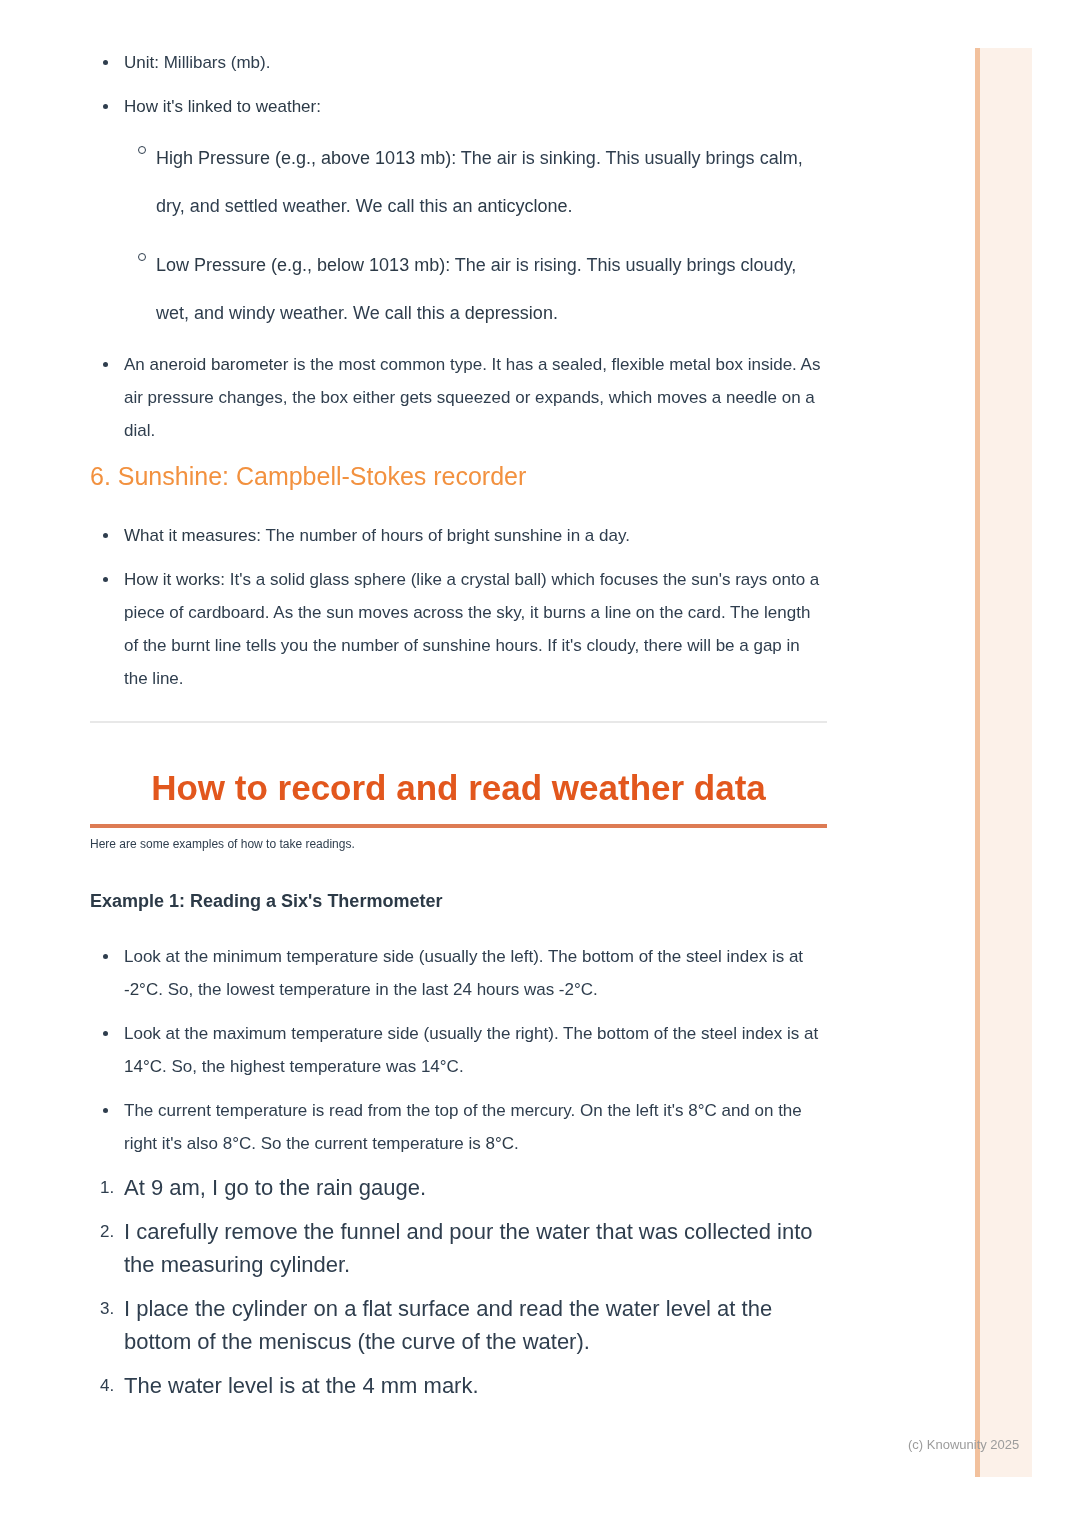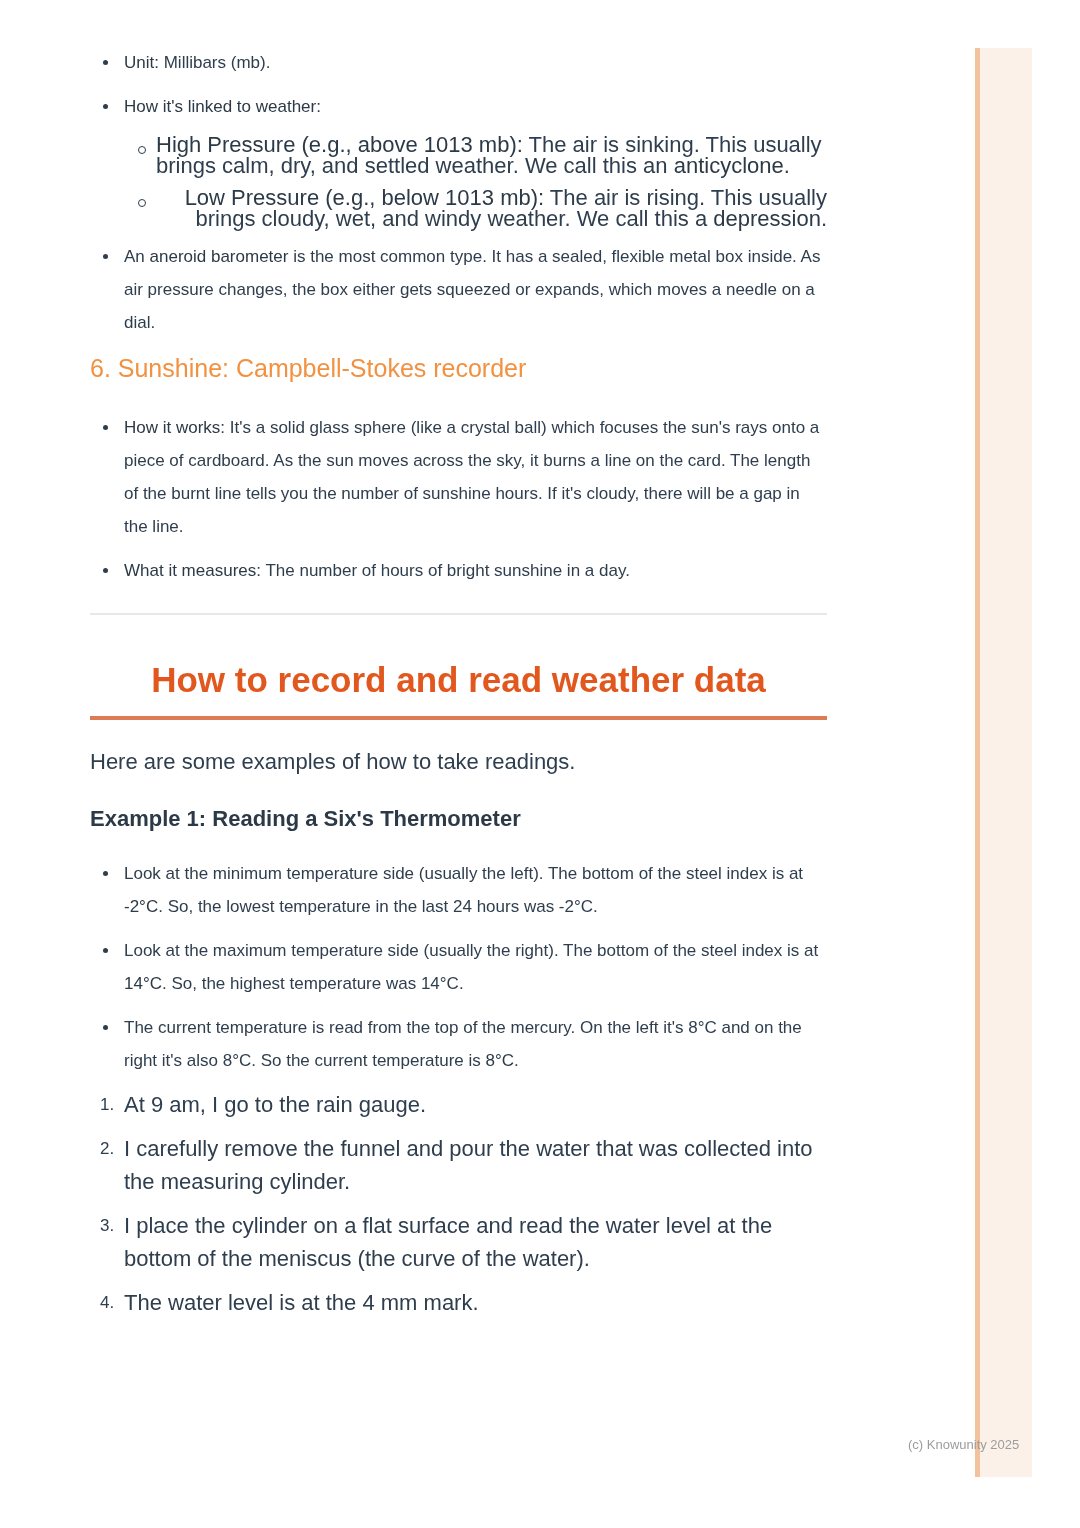--- a/index.html
+++ b/index.html
@@ -56,24 +56,24 @@
     width: 5px;
     height: 5px;
     border-radius: 50%;
     background: #2f3e4e;
   }
   ul.sub-list { list-style: none; margin-top: 11px; }
   ul.sub-list > li {
     position: relative;
     padding-left: 32px;
     margin-bottom: 11px;
-    font-size: 22px;
-    line-height: 21px;
-  }
-  ul.sub-list > li:last-child { margin-bottom: 9px; text-align: right; }
+    font-size: 18px;
+    line-height: 48px;
+  }
+  ul.sub-list > li:last-child { margin-bottom: 9px; }
   ul.sub-list > li::before {
     content: "";
     position: absolute;
     left: 14px;
     top: 12px;
     width: 6px;
     height: 6px;
     border-radius: 50%;
     background: transparent;
     border: 1.6px solid #2f3e4e;
@@ -124,28 +124,27 @@
     text-align: center;
   }
   .heading-rule {
     margin-top: 15px;
     width: 737px;
     height: 4px;
     background: #dd7b54;
     border: none;
   }
   p.intro {
-    margin-top: 25px;
-    font-size: 22px;
+    font-size: 12px;
     line-height: 33px;
   }
   p.example-title {
     margin-top: 24px;
     margin-bottom: 22px;
-    font-size: 22px;
+    font-size: 18px;
     font-weight: 700;
     color: #2c3a47;
     line-height: 33px;
   }
   .footer-copyright {
     position: absolute;
     top: 1437px;
     left: 908px;
     font-size: 13px;
     color: #9c9c9c;
@@ -169,22 +168,22 @@
           <li><b>How it's linked to weather:</b><ul class="sub-list">
               <li><b>High Pressure (e.g., above 1013 mb):</b><span> The air is sinking. This usually brings calm, dry, and settled weather. We call this an </span><b>anticyclone</b><span>.</span></li>
               <li><b>Low Pressure (e.g., below 1013 mb):</b><span> The air is rising. This usually brings cloudy, wet, and windy weather. We call this a </span><b>depression</b><span>.</span></li>
             </ul></li>
           <li><span>An </span><b>aneroid barometer</b><span> is the most common type. It has a sealed, flexible metal box inside. As air pressure changes, the box either gets squeezed or expands, which moves a needle on a dial.</span></li>
         </ul>
 
       <h2 class="section-heading">6. Sunshine: Campbell-Stokes recorder</h2>
 
       <ul class="bullet-list">
+          <li><b>What it measures:</b><span> The number of hours of bright sunshine in a day.</span></li>
           <li><b>How it works:</b><span> It's a solid glass sphere (like a crystal ball) which focuses the sun's rays onto a piece of cardboard. As the sun moves across the sky, it burns a line on the card. The length of the burnt line tells you the number of sunshine hours. If it's cloudy, there will be a gap in the line.</span></li>
-          <li><b>What it measures:</b><span> The number of hours of bright sunshine in a day.</span></li>
         </ul>
 
       <hr class="divider">
 
       <h1 class="page-heading">How to record and read weather data</h1>
 
       <div class="heading-rule"></div>
 
       <p class="intro">Here are some examples of how to take readings.</p>
 

